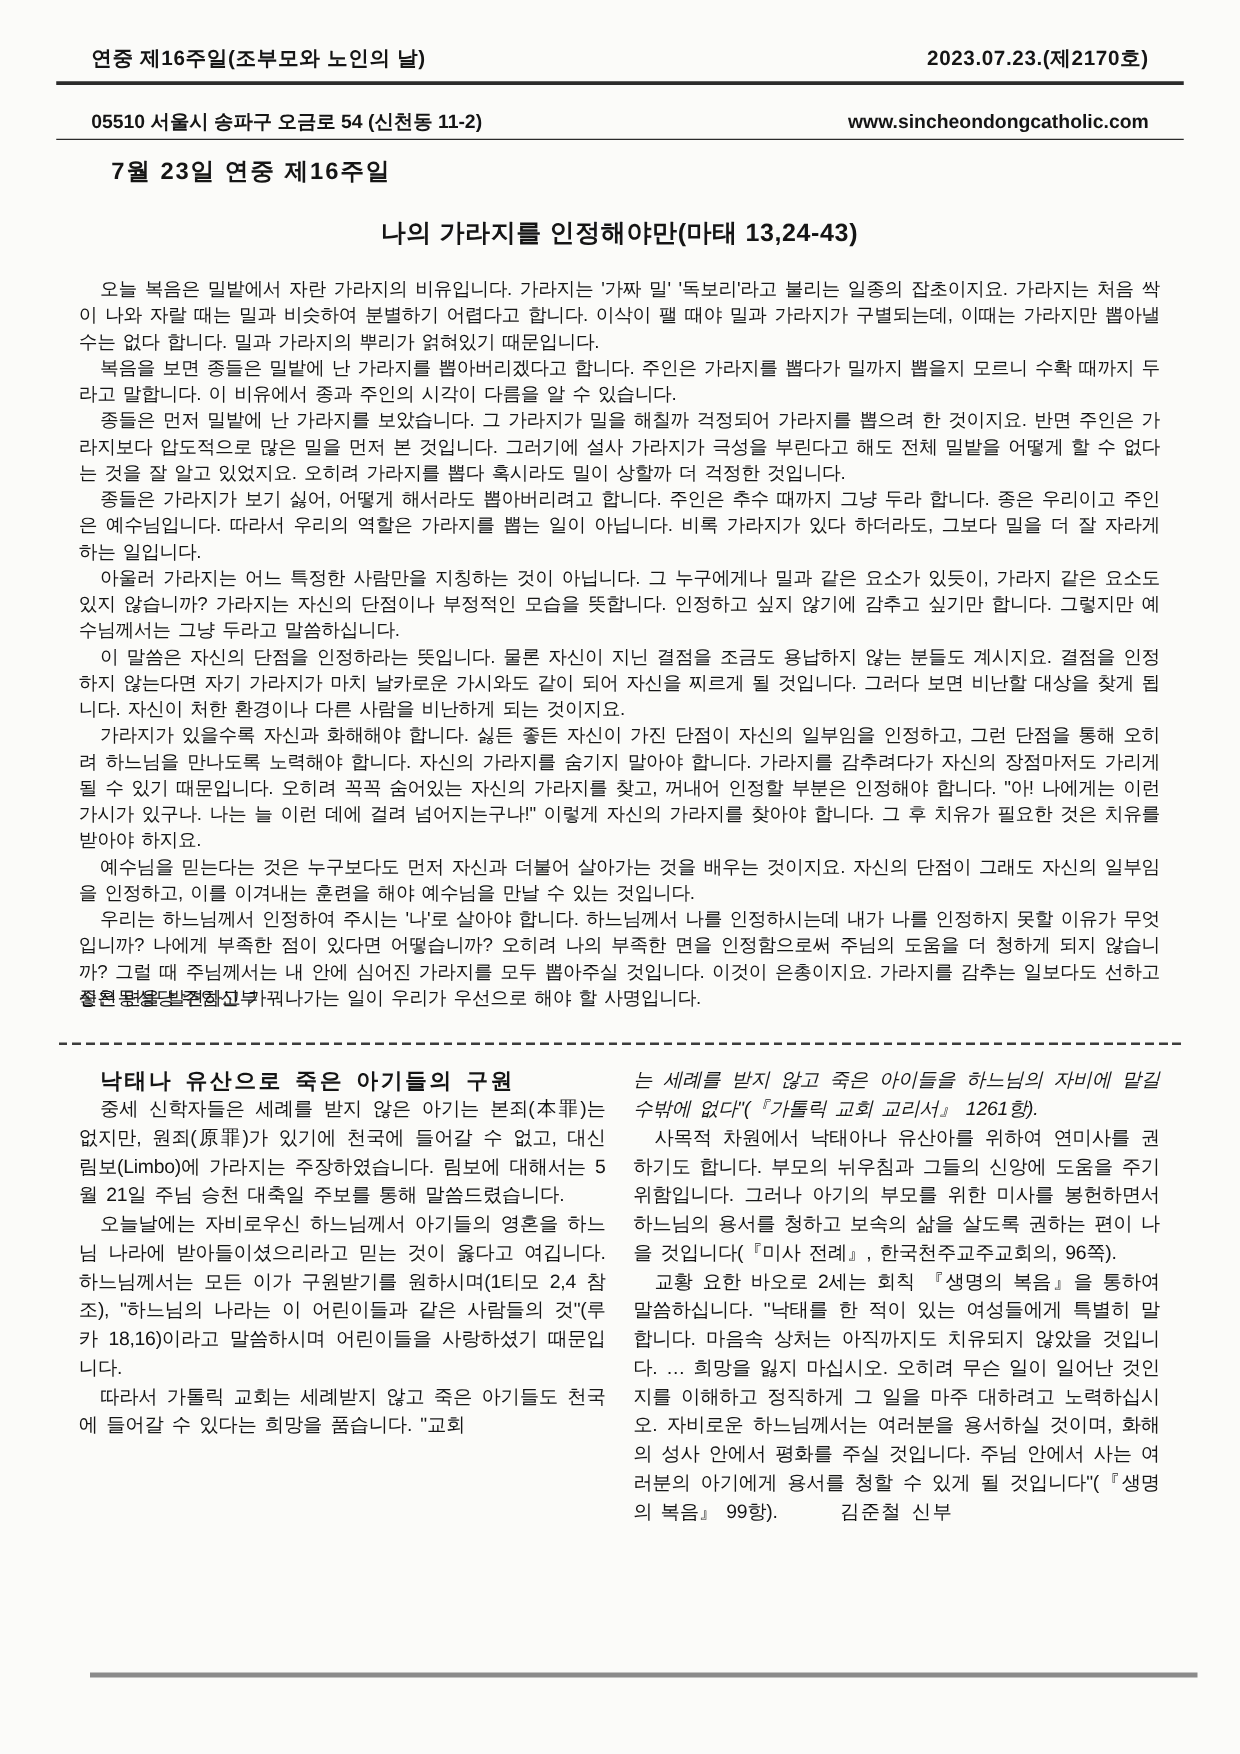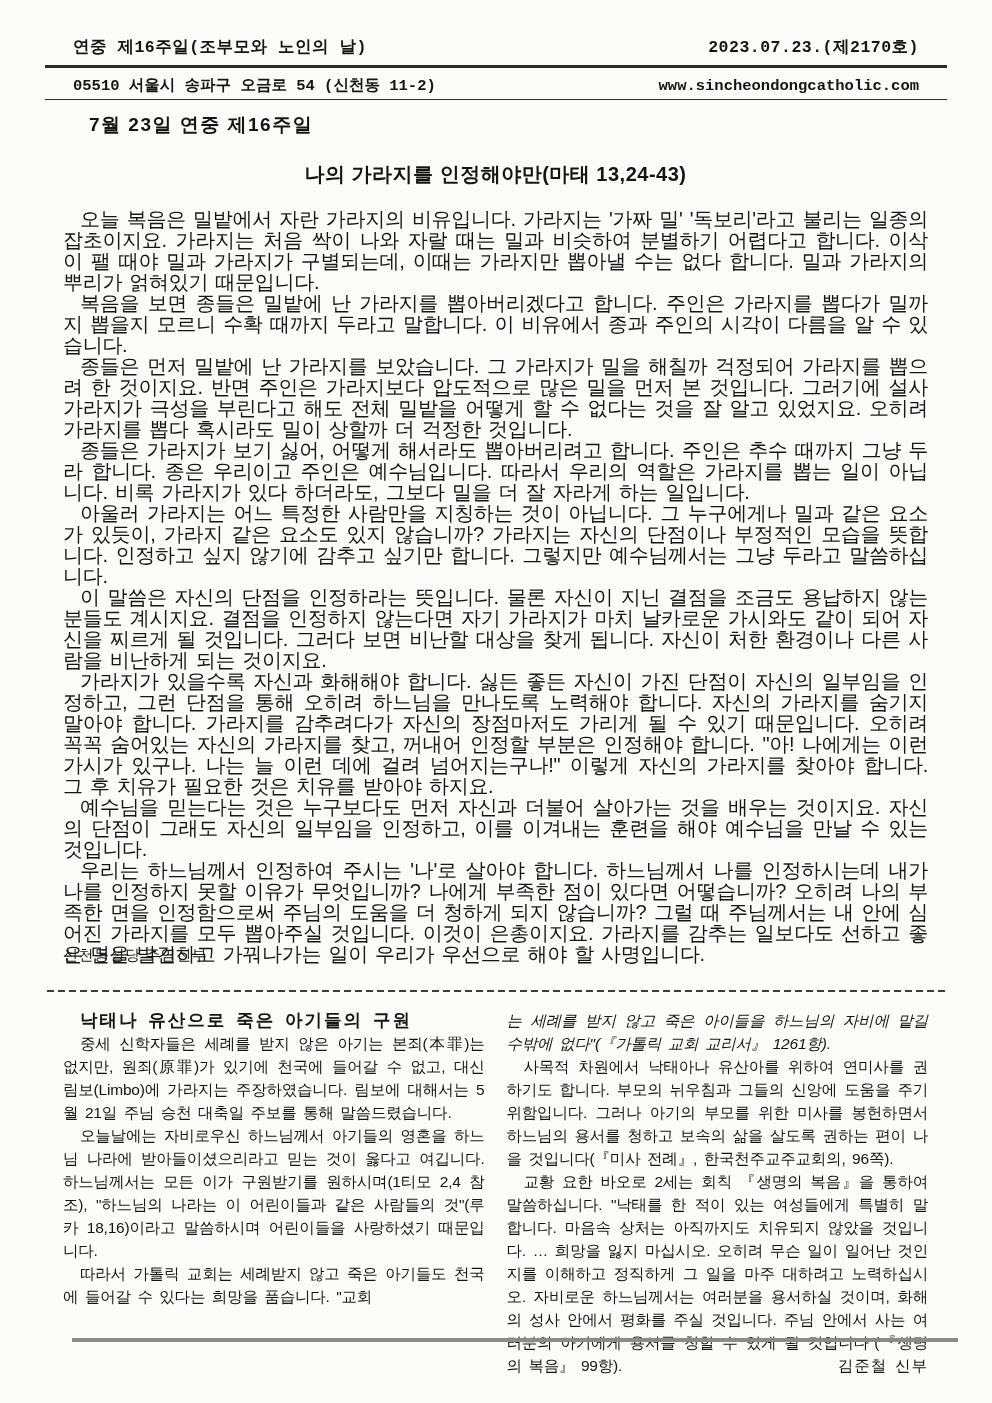--- a/index.html
+++ b/index.html
@@ -19,45 +19,44 @@
   }
 
   
   .header { padding: 36px 45px 0 45px; }
   .hrow {
     display: flex;
     justify-content: space-between;
     align-items: baseline;
     padding: 0 28px;
     font-weight: bold;
-    font-family: Liberation Mono, monospace;
   }
   .hrow1 { font-size: 16.5px; letter-spacing: 0.5px; }
-  .hrow2 { font-size: 15.5px; padding-top: 7px; padding-bottom: 3px; }
+  .hrow2 { font-size: 15.5px; padding-top: 19px; padding-bottom: 3px; }
   .rule-thick { border-top: 3px solid #2b2b2b; margin-top: 7px; }
   .rule-thin  { border-top: 1.5px solid #2b2b2b; }
 
   
   .article1 { padding: 0 64px 0 63px; }
   .title1 {
     margin: 12px 0 0 26px;
     font-size: 19px;
     font-weight: bold;
     letter-spacing: 1.5px;
   }
   .subtitle1 {
     margin-top: 23px;
     text-align: center;
     font-size: 20px;
     font-weight: bold;
     letter-spacing: 0.5px;
   }
   .body1 {
     margin-top: 21px;
-    font-size: 20px;
+    font-size: 15px;
     line-height: 21px;
     text-align: justify;
     letter-spacing: -0.3px;
     word-spacing: 2px;
   }
   .body1 p { margin: 0; text-indent: 17px; }
   .sig1 {
     text-align: left;
     font-size: 15px;
     line-height: 21px;
@@ -90,21 +89,21 @@
   .col p.noindent-first:first-child { text-indent: 0; font-style: italic; }
   .title2 {
     font-size: 17.5px;
     font-weight: bold;
     letter-spacing: 2px;
     margin: 0 0 20px 0;
     text-indent: 0;
     word-spacing: 3px;
   }
   .sig2 {
-    text-align: right;
+    text-align: center;
     line-height: 23px;
     margin-top: -23px;
     letter-spacing: 1px;
   }
 
   
   .bottom-bar {
     position: absolute;
     left: 72px;
     right: 34px;

